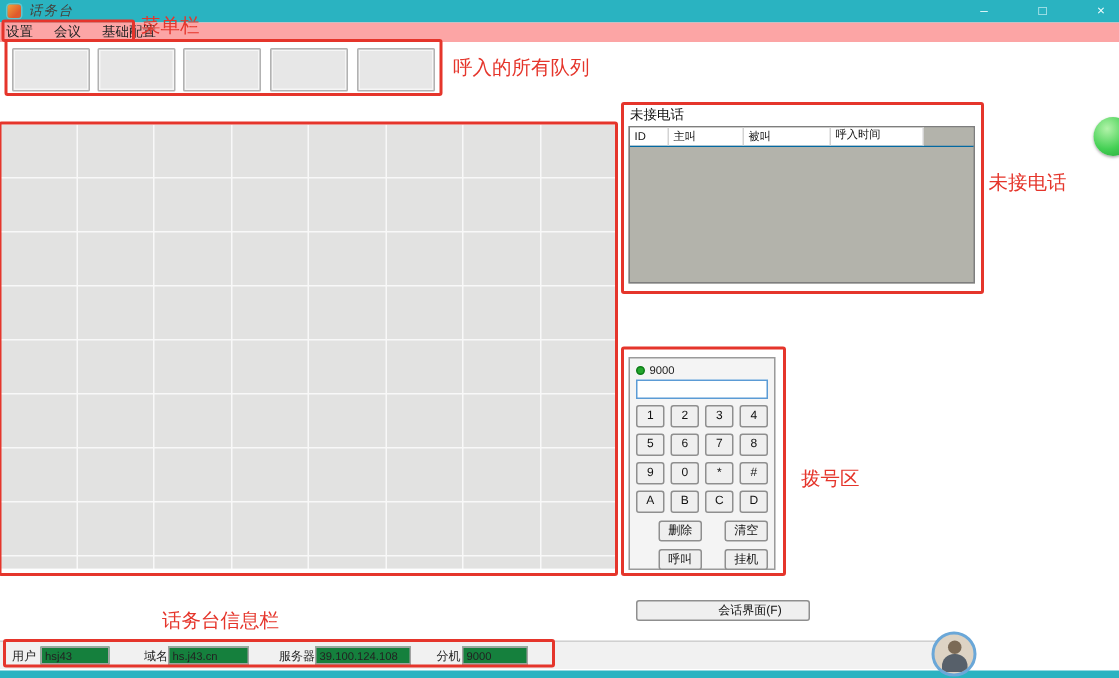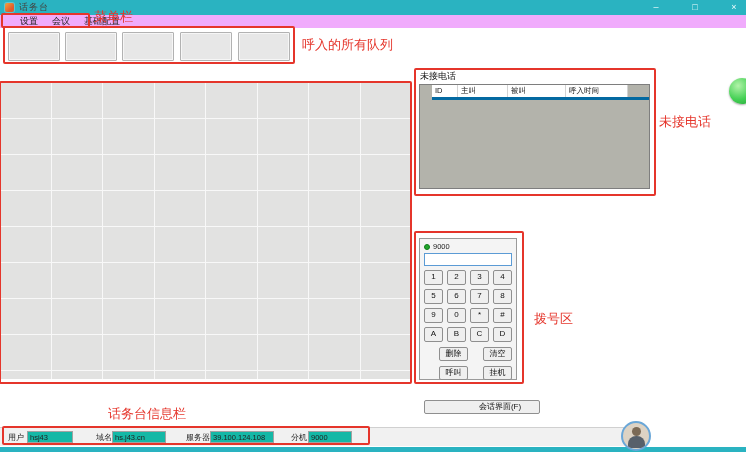--- a/index.html
+++ b/index.html
@@ -2,44 +2,44 @@
 <html><head>
 <meta charset="utf-8">
 <style>
   html,body{margin:0;padding:0;background:#888;}
   #screen{position:relative;width:746px;height:452px;background:#ffffff;overflow:hidden;
           font-family:"Liberation Sans","DejaVu Sans",sans-serif;-webkit-font-smoothing:antialiased;}
   
   .titlebar{position:absolute;left:0;top:0;width:746px;height:15px;background:#2ab3c1;display:flex;align-items:center;}
   .app-icon{width:9px;height:9px;margin-left:5px;border-radius:2px;
             background:linear-gradient(135deg,#f4a23c 0%,#e05a2b 70%);box-shadow:0 0 0 1px rgba(255,255,255,.25);}
-  .app-title{margin-left:5px;font-size:9px;color:#44403c;letter-spacing:1px;}
+  .app-title{margin-left:5px;font-size:9px;color:#44403c;letter-spacing:1px;font-style:italic;}
   .win-controls{position:absolute;right:6px;top:0;height:15px;display:flex;align-items:center;gap:27px;
                 color:#eefcfd;font-size:9px;line-height:15px;}
   .win-controls span{display:inline-block;text-align:center;width:12px;cursor:default;}
   
-  .menubar{position:absolute;left:0;top:15px;width:746px;height:13px;background:#f0abfc;display:flex;align-items:center;padding-left:20px;box-sizing:border-box;gap:14px;}
+  .menubar{position:absolute;left:0;top:15px;width:746px;height:13px;background:#fca5a5;display:flex;align-items:center;padding-left:4px;box-sizing:border-box;gap:14px;}
   .menu-item{font-size:9px;color:#222;}
   
   .queue-strip{position:absolute;left:0;top:28px;width:746px;height:38px;background:#fff;}
   .qbox{position:absolute;top:4px;width:50px;height:27px;background:#e7e7e7;border:1px solid #b2b2b2;
         box-shadow:inset 0 0 0 1px #f6f6f6;border-radius:1px;}
   
   .tabs{position:absolute;left:2px;top:66px;display:flex;gap:2px;align-items:flex-end;height:15px;}
   .tab{background:#ececec;border:1px solid #b0b0b0;border-bottom:none;border-radius:2px 2px 0 0;
        font-size:8px;color:#222;padding:1px 4px 1px 4px;line-height:10px;}
   .tab.selected{background:#fbfbfb;padding-top:2px;border-color:#8a8a8a;}
   
   .ext-grid{position:absolute;left:0;top:83px;width:411px;height:296px;display:grid;
             grid-template-columns:repeat(8,1fr);grid-auto-rows:35px;gap:1px;background:#f8f8f8;overflow:hidden;}
   .gcell{background:#e2e2e1;}
   
   .mc-title{position:absolute;left:420px;top:70px;font-size:9px;color:#111;}
   .mc-table{position:absolute;left:419px;top:84px;width:231px;height:105px;border:1px solid #7e7e7e;background:#b3b3ab;box-sizing:border-box;}
-  .mc-header{display:flex;height:12px;border-bottom:3px solid #0369a1;margin-left:12px;}
+  .mc-header{display:flex;height:12px;border-bottom:1px solid #0369a1;}
   .mc-hcell{background:#fff;border-right:1px solid #d3d3d3;font-size:7.5px;color:#111;line-height:12px;
             padding-left:3px;box-sizing:border-box;overflow:hidden;white-space:nowrap;}
   .mc-hcell:nth-child(1){width:26px;}
   .mc-hcell:nth-child(2){width:50px;}
   .mc-hcell:nth-child(3){width:58px;}
   .mc-hcell:nth-child(4){width:62px;font-family:Liberation Mono, monospace;}
   .mc-hfill{flex:1;background:#b3b3ab;}
   .mc-body{height:91px;}
   
   .green-ball{position:absolute;left:729px;top:78px;width:26px;height:26px;border-radius:50%;
@@ -57,21 +57,21 @@
   .key{height:13px;background:#efefef;border:1px solid #8f8f8f;border-radius:2px;font-size:8px;color:#111;
        text-align:center;line-height:12px;}
   .act-row{display:flex;justify-content:space-between;margin-top:5px;}
   .abtn{width:42px;height:12px;background:#efefef;border:1px solid #8f8f8f;border-radius:2px;
         font-size:8px;color:#111;text-align:center;line-height:11px;margin-left:15px;}
   .wide-btn{width:78px;height:12px;margin:20px auto 0 auto;background:#efefef;border:1px solid #8f8f8f;border-radius:2px;
         font-size:8px;color:#111;text-align:center;line-height:11px;padding-left:36px;}
   
   .statusbar{position:absolute;left:0;top:427px;width:626px;height:19px;background:#f1f1f1;border-top:1px solid #d0d0d0;box-sizing:border-box;}
   .sb-label{position:absolute;top:4px;font-size:8px;color:#222;}
-  .sb-input{position:absolute;top:3px;height:12px;background:#14b8a6;border:1px solid #a2a2a2;box-sizing:border-box;
+  .sb-input{position:absolute;top:3px;height:12px;background:#15803d;border:1px solid #a2a2a2;box-sizing:border-box;
             font-size:7.5px;color:#222;padding:0 2px;outline:none;}
   
   .avatar{position:absolute;left:621px;top:421px;width:30px;height:30px;border-radius:50%;
           border:2px solid #6aa7d8;background:#ddd3c4;box-sizing:border-box;z-index:7;overflow:hidden;}
   .avatar::before{content:"";position:absolute;left:9px;top:4px;width:9px;height:9px;border-radius:50%;background:#7b6a56;}
   .avatar::after{content:"";position:absolute;left:5px;top:13px;width:17px;height:12px;border-radius:8px 8px 0 0;background:#57606a;}
   .bottom-strip{position:absolute;left:0;top:447px;width:746px;height:5px;background:#2ab3c1;}
   
   .ann-box{position:absolute;border:2px solid #e5352b;border-radius:2px;z-index:20;pointer-events:none;box-sizing:border-box;}
   .ann-label{position:absolute;color:#e5352b;font-size:13px;z-index:20;pointer-events:none;white-space:nowrap;}

